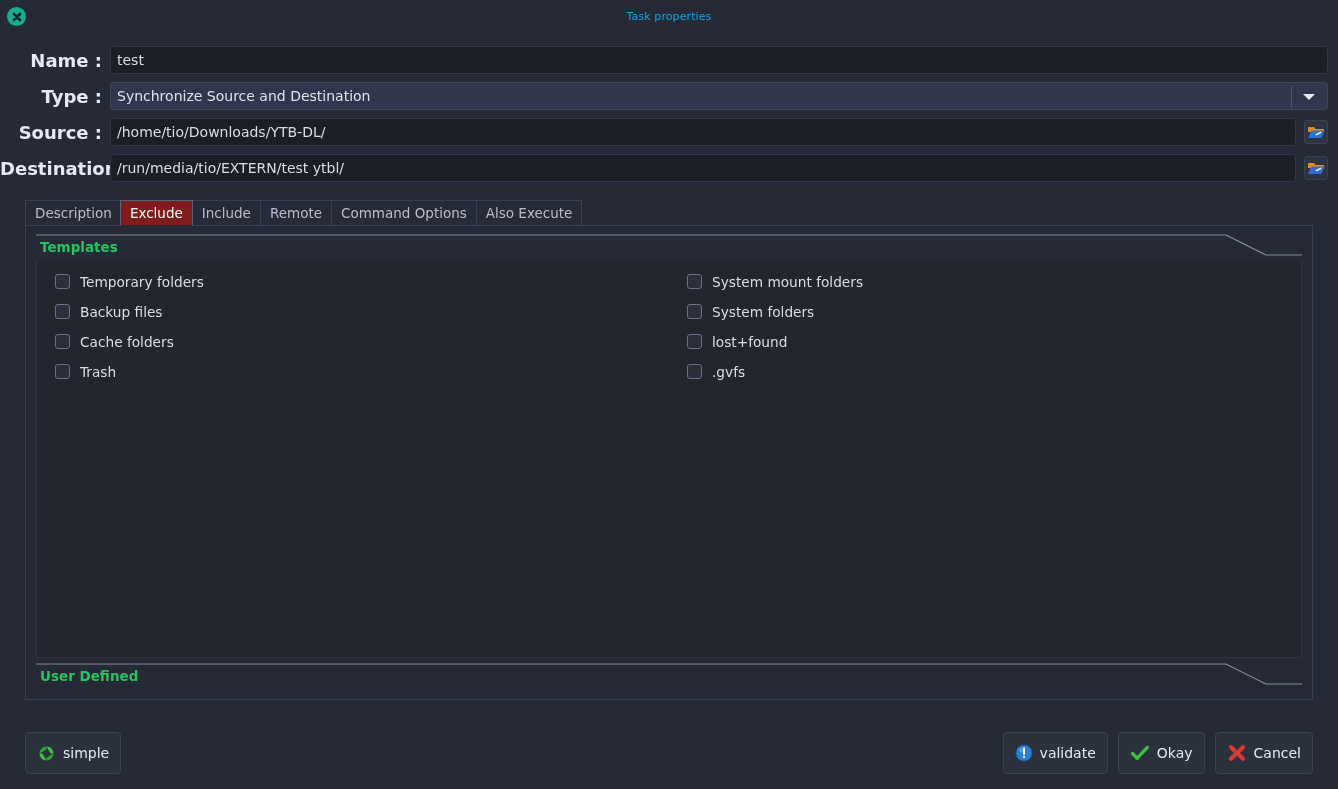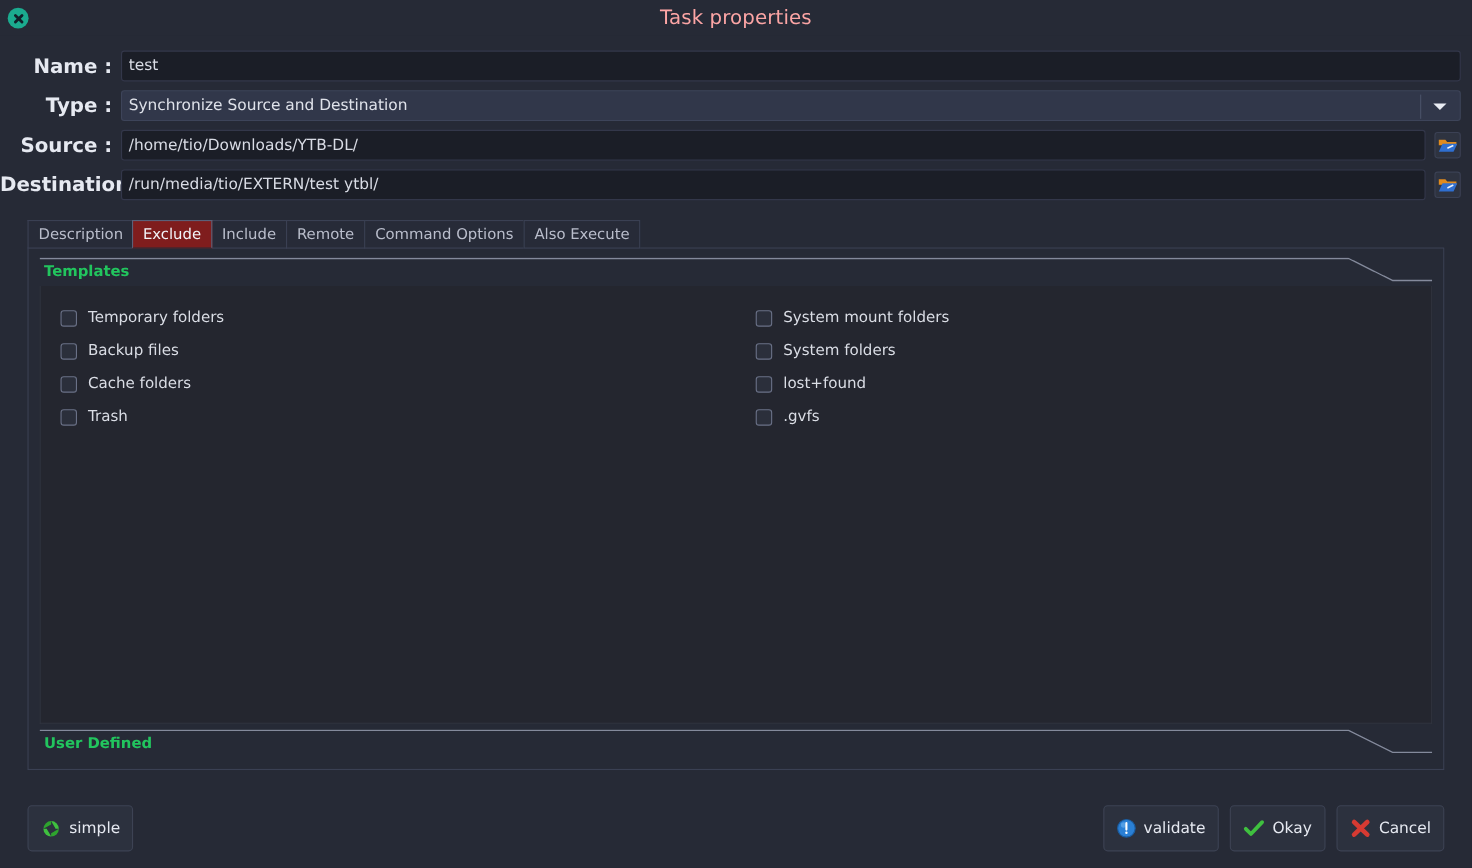--- a/index.html
+++ b/index.html
@@ -24,22 +24,22 @@
   .titlebar {
     position: absolute;
     left: 0; top: 0;
     width: 1338px; height: 32px;
     background: #262a36;
     display: flex;
     align-items: center;
     justify-content: center;
   }
   .titlebar-text {
-    font-size: 18px;
-    color: #fca5a5;
+    font-size: 11px;
+    color: #0ea5e9;
     letter-spacing: .1px;
     text-align: right;
   }
   .close-btn {
     position: absolute;
     left: 7px; top: 7px;
     width: 19px; height: 19px;
     border-radius: 50%;
     background: #1bab8f;
     display: flex;
@@ -198,21 +198,21 @@
     border-top: none;
   }
 
   .check-grid {
     display: flex;
     padding: 14px 0 0 0;
   }
   .check-col { width: 50%; padding-left: 18px; }
   .check-row {
     display: flex;
-    align-items: center;
+    align-items: flex-start;
     height: 30px;
   }
   .checkbox {
     width: 15px; height: 15px;
     border: 1px solid #6a7187;
     border-radius: 3px;
     background: #2b2f3b;
     margin-right: 10px;
     flex: none;
     cursor: pointer;

